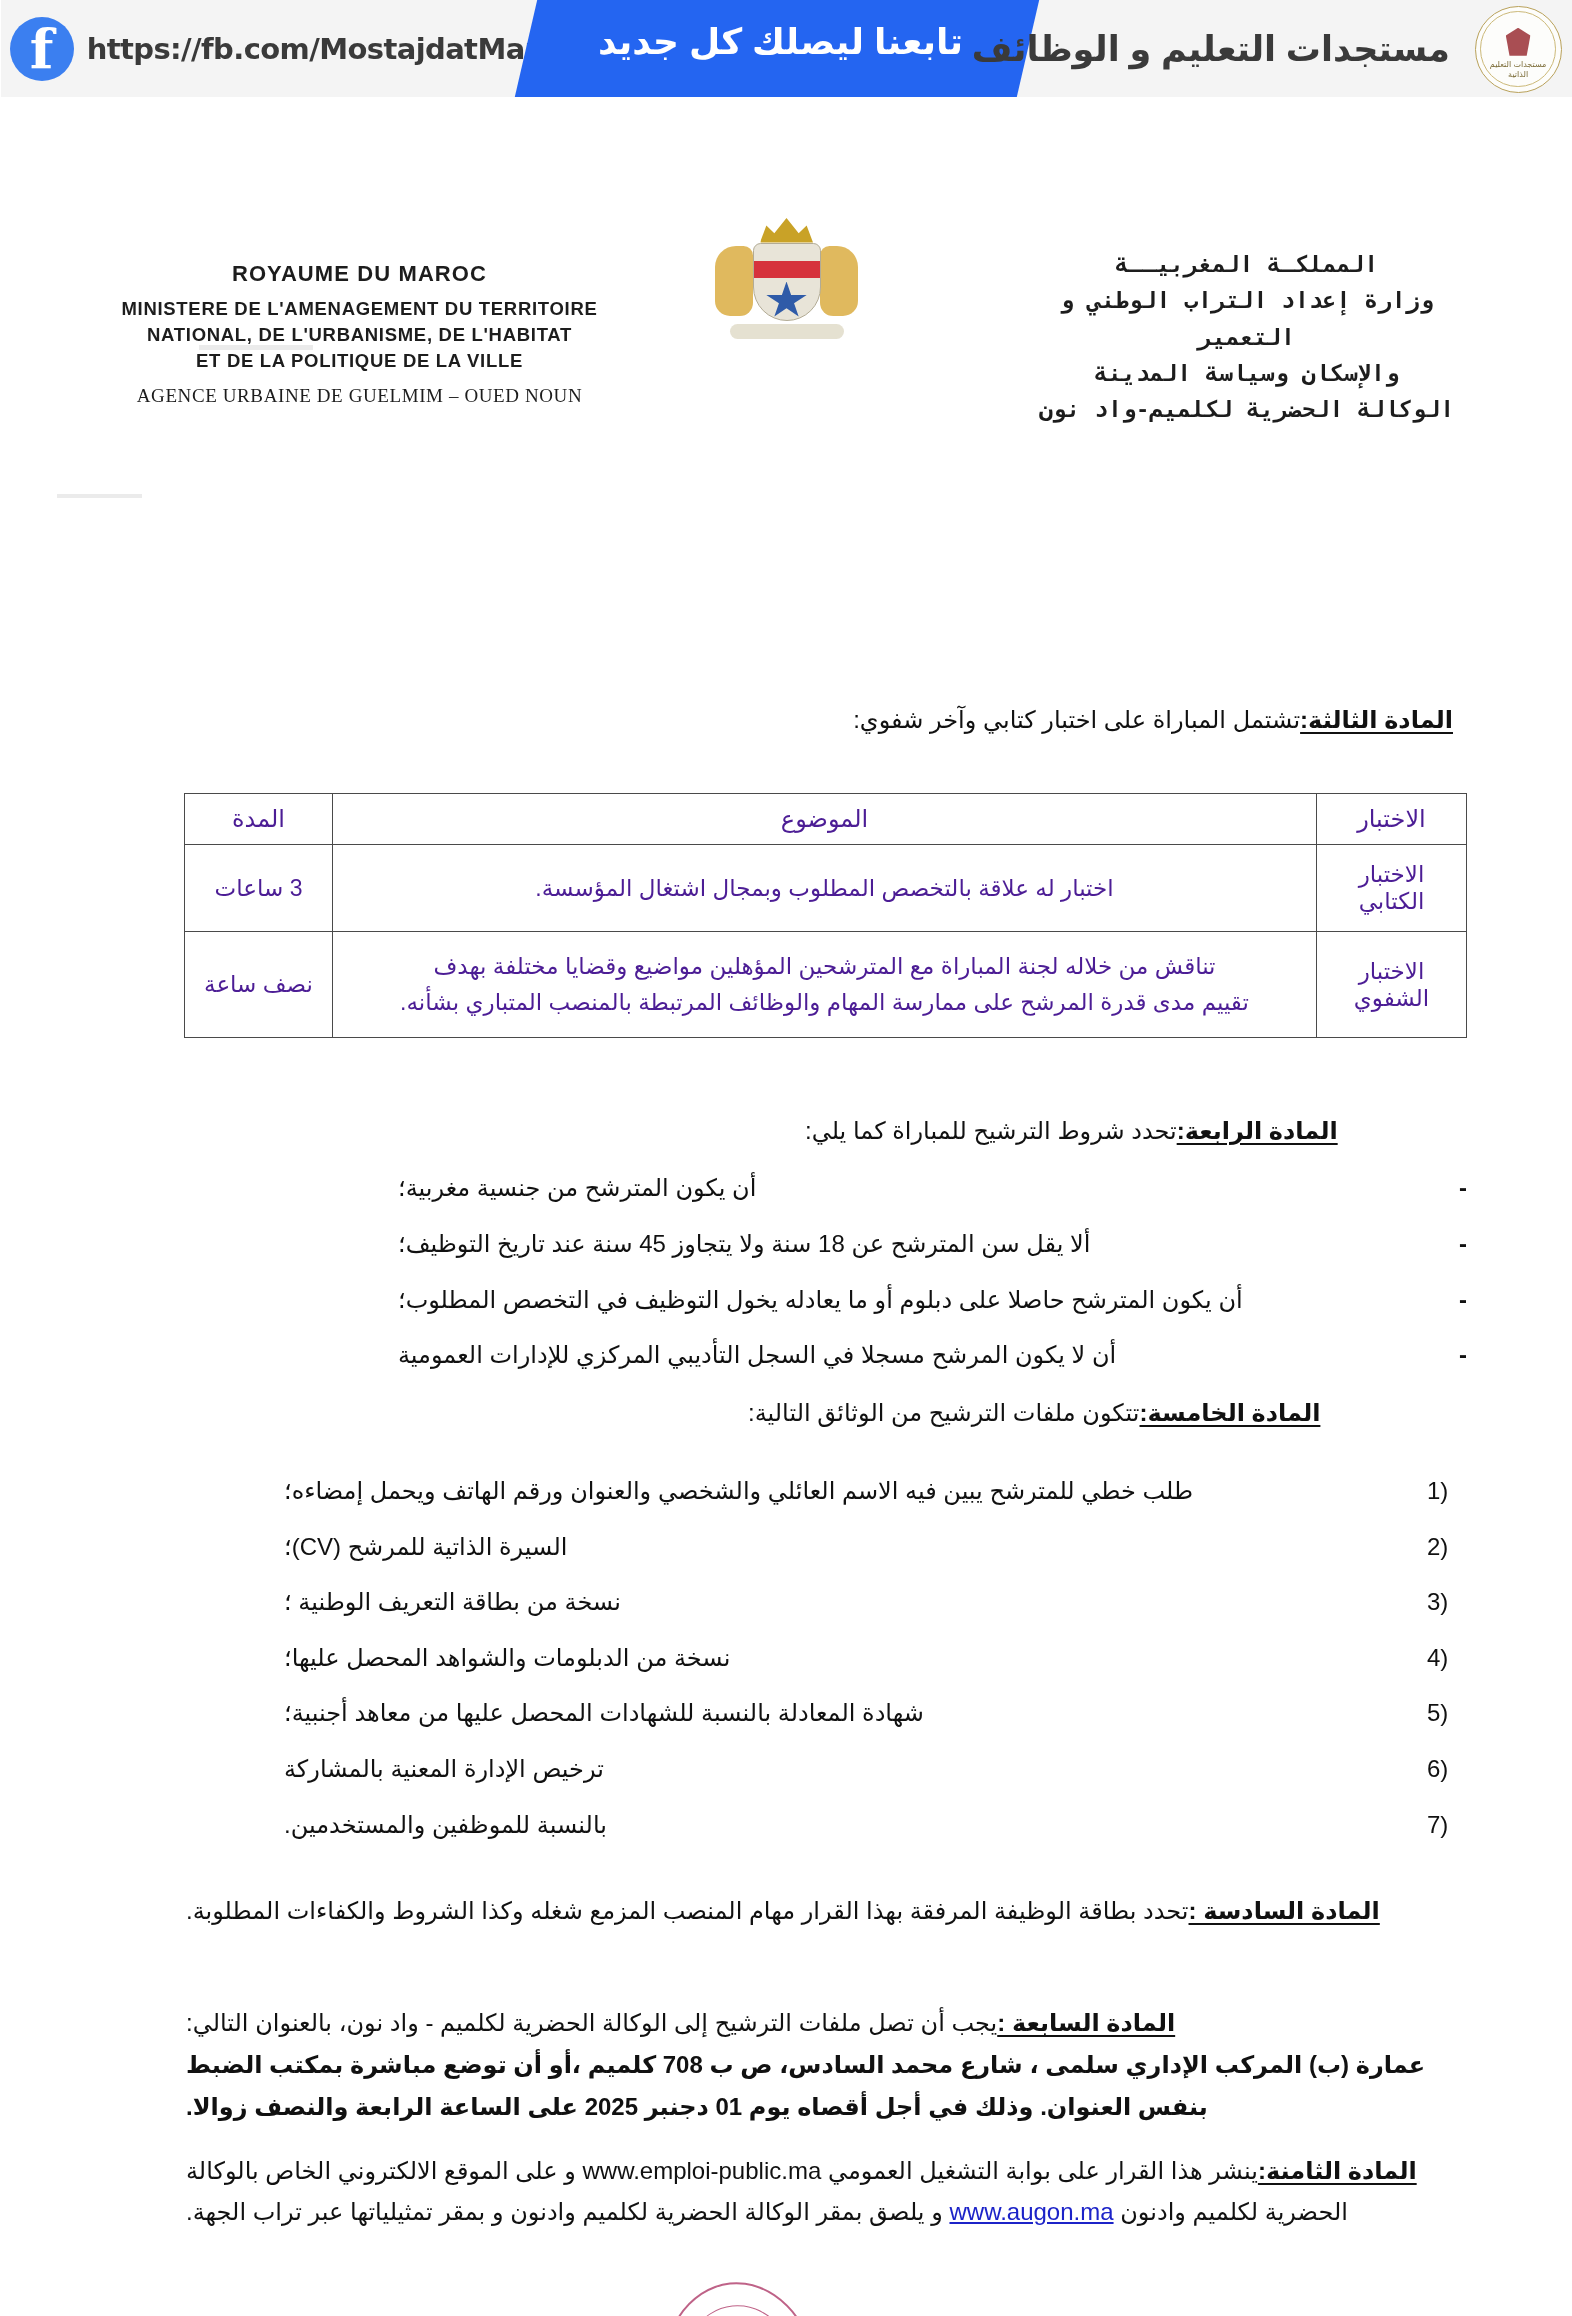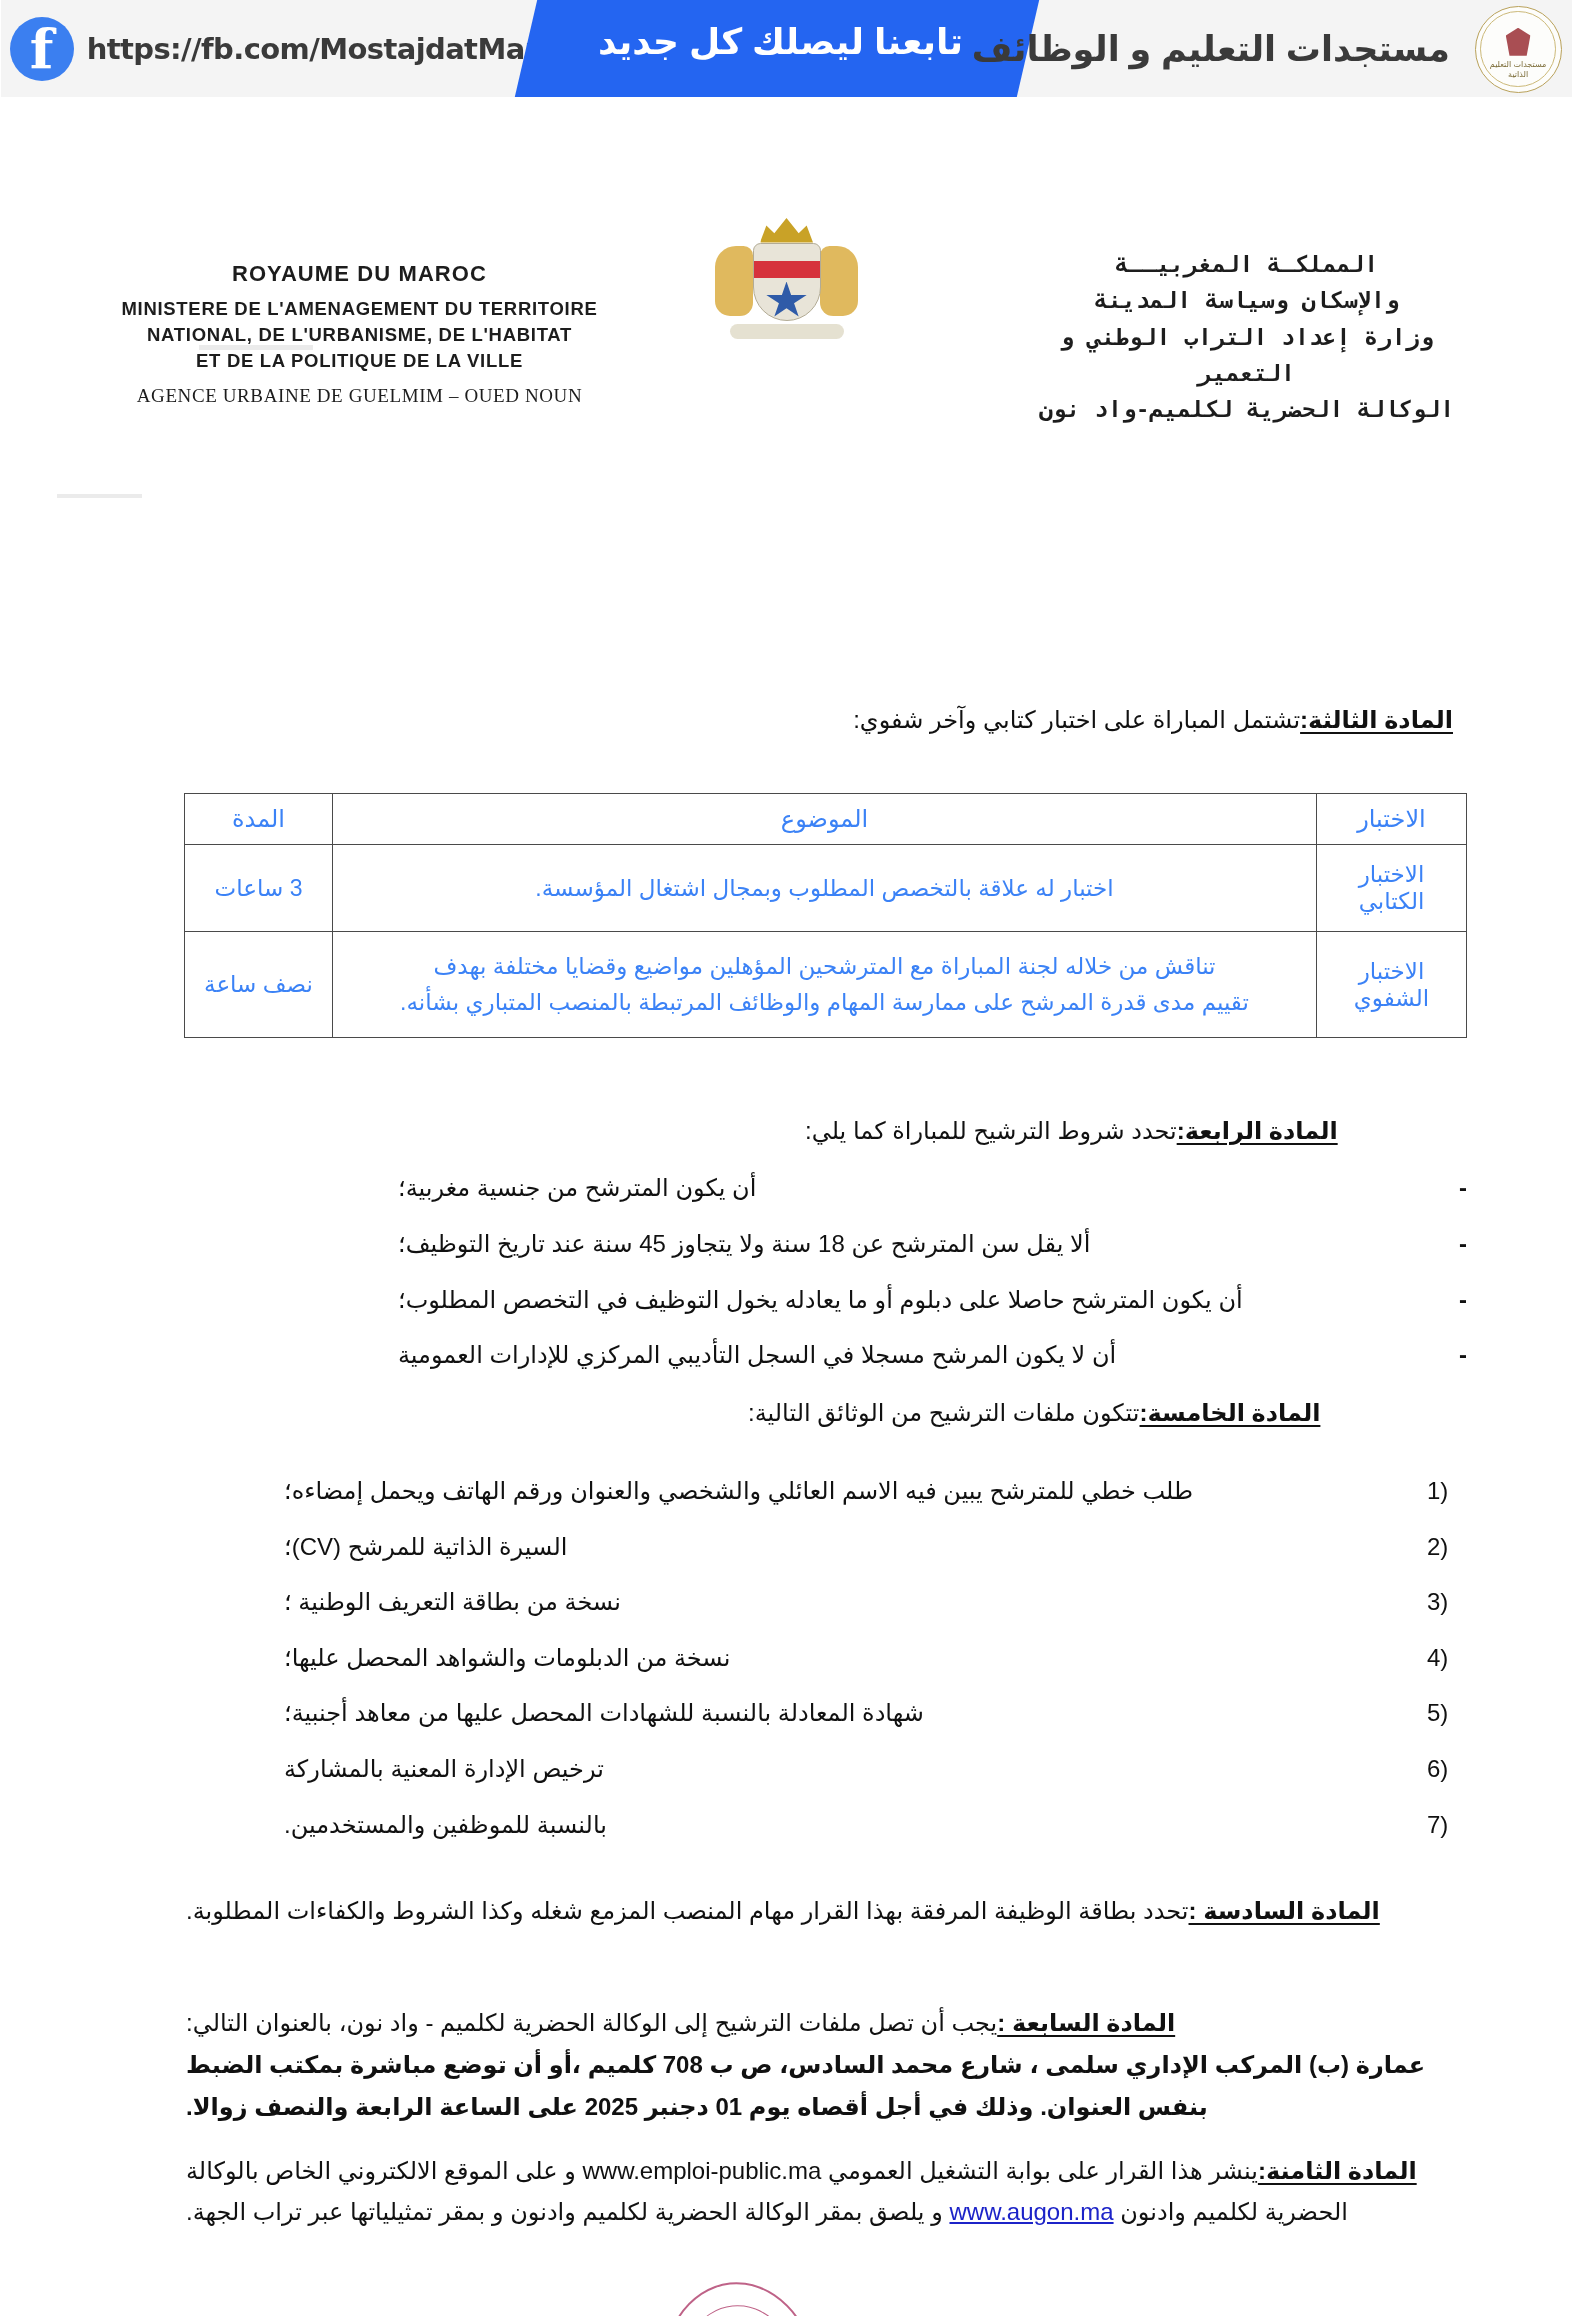--- a/index.html
+++ b/index.html
@@ -270,21 +270,21 @@
     right: 106px; top: 469px;
     width: 1281px;
     border-collapse: collapse;
     direction: rtl;
     table-layout: fixed;
   }
   .exam-table td, .exam-table th {
     border: 1.9px solid #4a4a4a;
     padding: 9.5px 13.2px;
     font-size: 23px;
-    color: #3b82f6;
+    color: #4c1d95;
     vertical-align: middle;
   }
   .exam-table .col-test  { width: 150px; text-align: center; }
   .exam-table .col-topic { width: 984px; text-align: center; }
   .exam-table .col-dur   { width: 148px; text-align: center; }
   .exam-table thead td { height: 51px; font-size: 24px; }
   .exam-table .r1 td { height: 87px; }
   .exam-table .r2 td { height: 106px; }
   .exam-table .topic-2 { line-height: 1.55; text-align: center; }
 
@@ -467,22 +467,22 @@
         <div class="lion-r"></div>
         <div class="shield">
           <div class="band"></div>
           <div class="star"></div>
         </div>
         <div class="ribbon"></div>
       </div>
 
       <div class="lh-ar">
         <div>المملكـة المغربيــة</div>
+        <div>وزارة إعداد التراب الوطني و التعمير</div>
         <div>والإسكان وسياسة المدينة</div>
-        <div>وزارة إعداد التراب الوطني و التعمير</div>
         <div>الوكالة الحضرية لكلميم-واد نون</div>
       </div>
     </div>
 
     <div class="doc-body">
 
       <div class="p-art3 art-line">
         <span class="art-head">المادة الثالثة:</span><span>تشتمل المباراة على اختبار كتابي وآخر شفوي:</span>
       </div>
 

